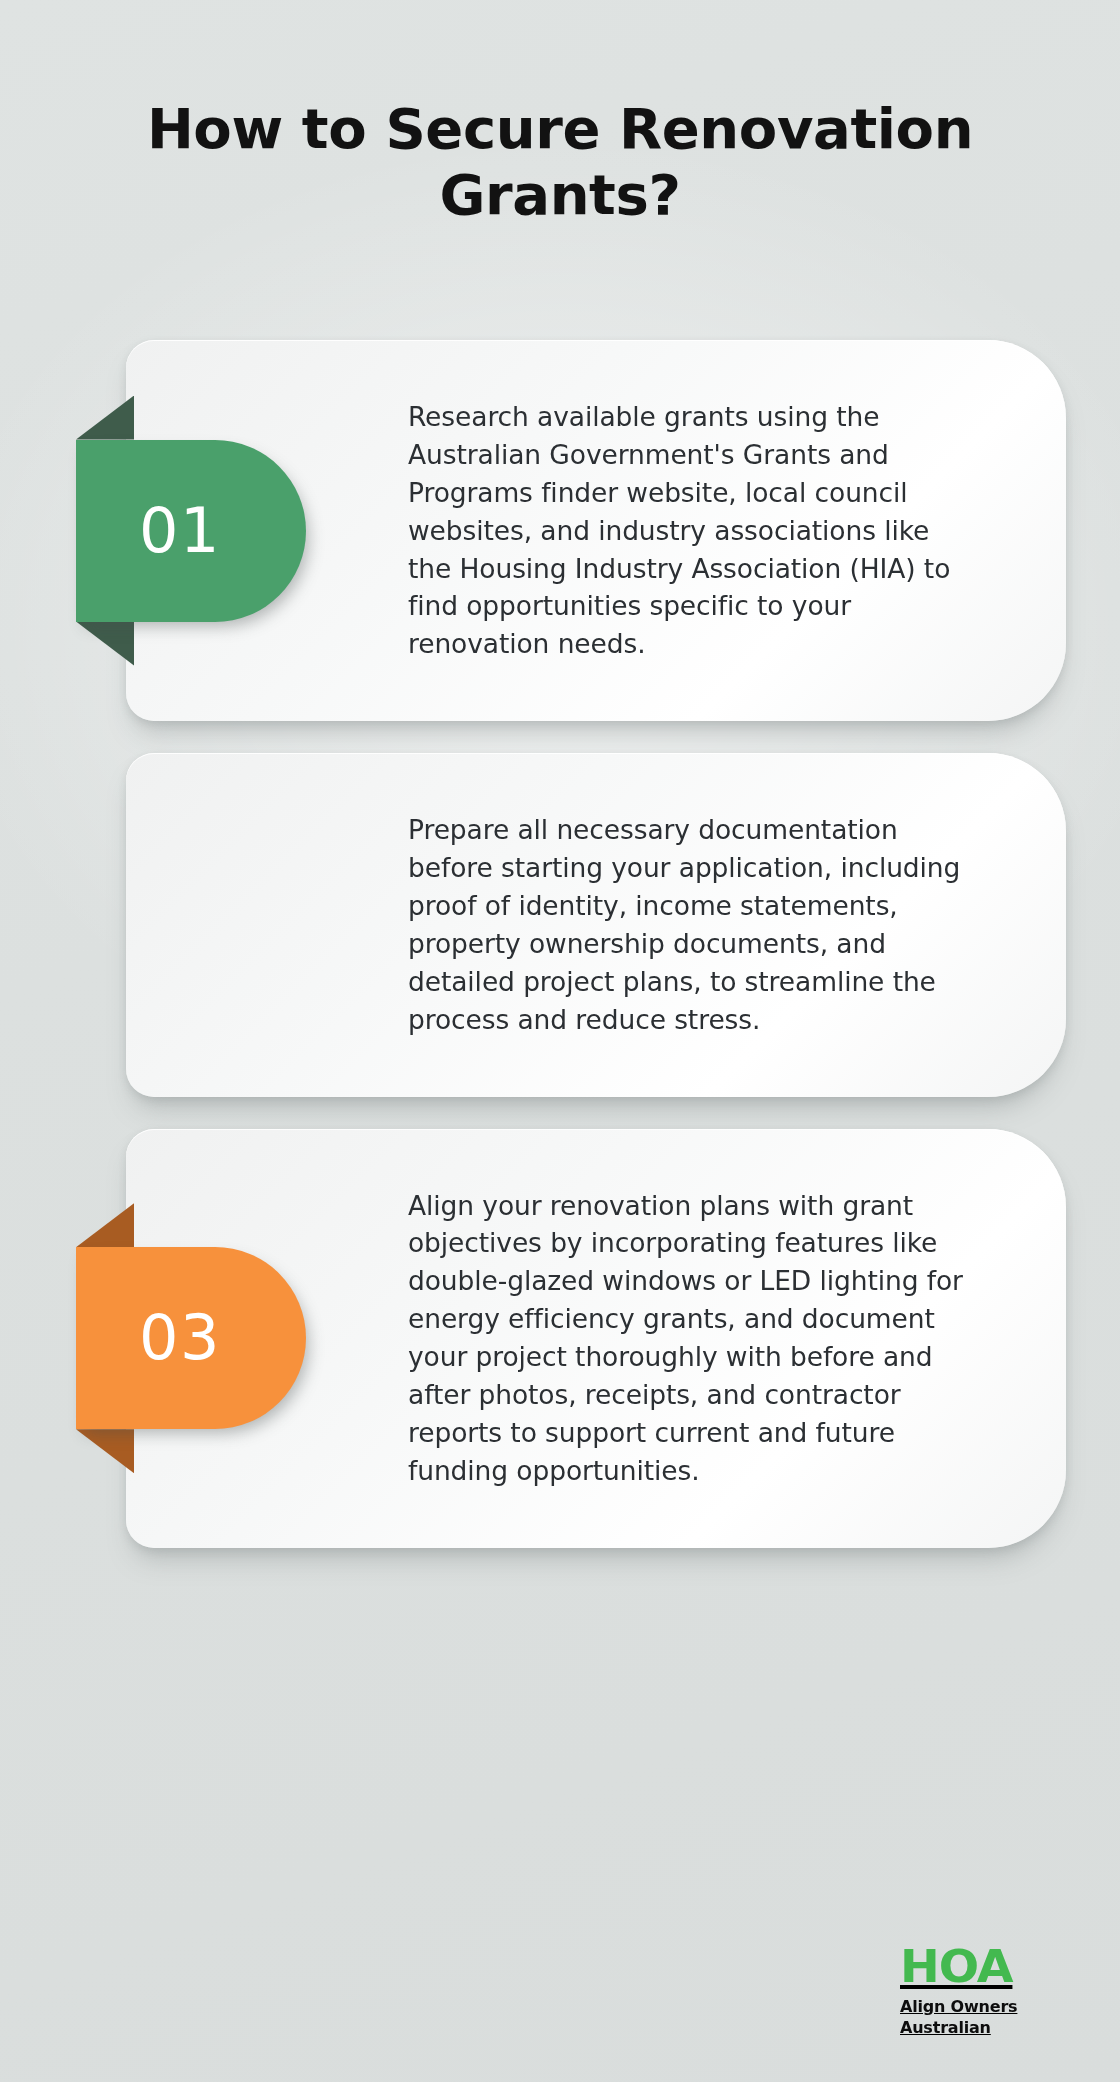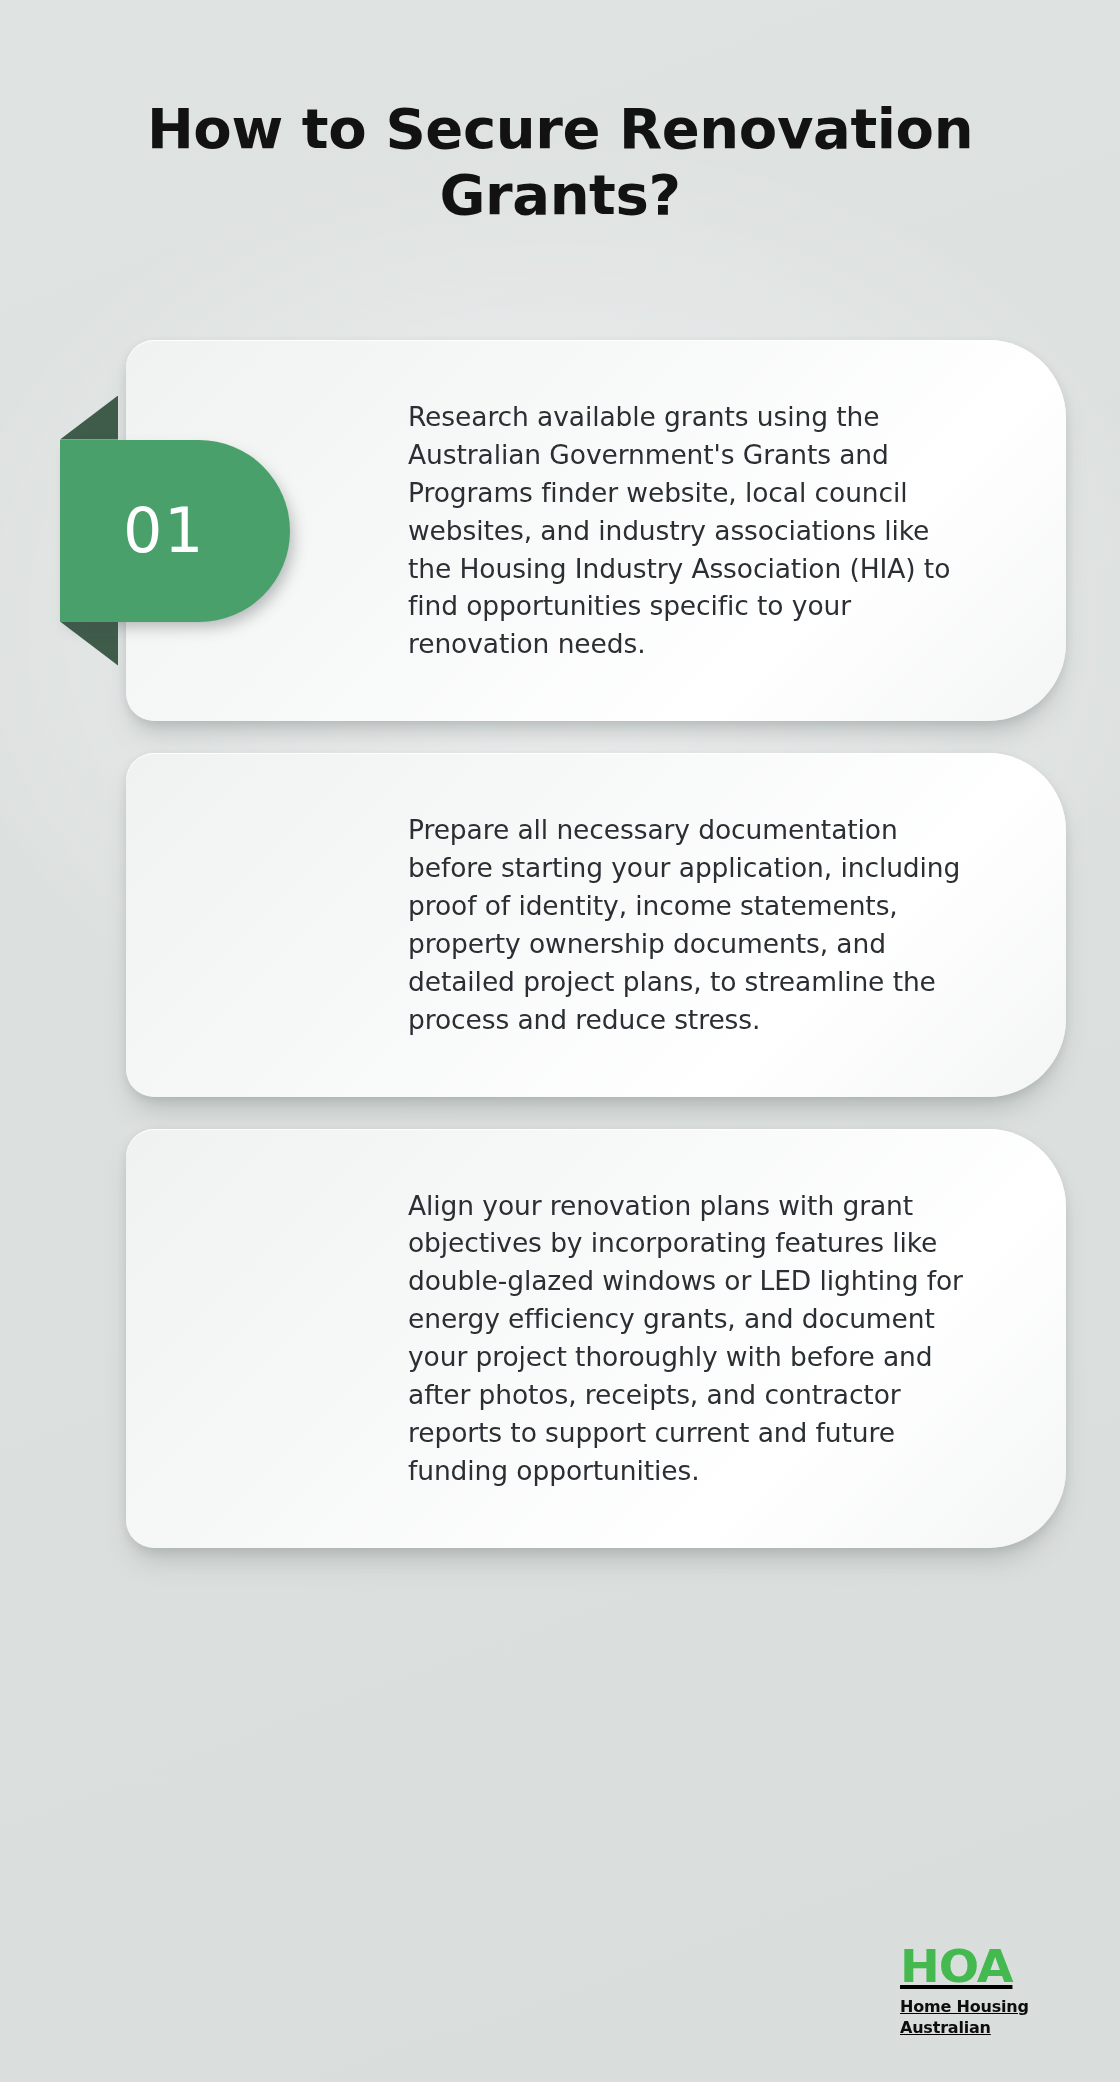--- a/index.html
+++ b/index.html
@@ -70,21 +70,21 @@
     font-family:"DejaVu Sans", sans-serif;
     font-size:26.5px;
     line-height:1.43;
     color:#2b2f33;
     letter-spacing:-0.1px;
   }
 
   
   .badge-block {
     position:absolute;
-    left:60px;
+    left:76px;
     top:50%;
     transform:translateY(-50%);
     width:230px;
     height:182px;
     z-index:3;
   }
 
   .badge {
     position:absolute;
     inset:0;
@@ -171,23 +171,30 @@
   <div class="step">
     <div class="card">
       <p class="card-text">Prepare all necessary documentation before starting your application, including proof of identity, income statements, property ownership documents, and detailed project plans, to streamline the process and reduce stress.</p>
     </div>
   </div>
 
   <div class="step">
     <div class="card">
       <p class="card-text">Align your renovation plans with grant objectives by incorporating features like double-glazed windows or LED lighting for energy efficiency grants, and document your project thoroughly with before and after photos, receipts, and contractor reports to support current and future funding opportunities.</p>
     </div>
+    <div class="badge-block">
+      <div class="fold fold-top" style="background: rgb(168, 92, 34);"></div>
+      <div class="fold fold-bottom" style="background: rgb(168, 92, 34);"></div>
+      <div class="badge" style="background: rgb(247, 145, 60);">
+        <span class="badge-number">03</span>
+      </div>
+    </div>
   </div>
 
 </div>
 
 <div class="logo">
   <div class="logo-mark" style="color: rgb(67, 185, 79);">HOA</div>
   <div class="logo-sub">
-    <div>Home Housing</div>
+    <div>Align Owners</div>
     <div>Australian</div>
   </div>
 </div>
 
 </body></html>

